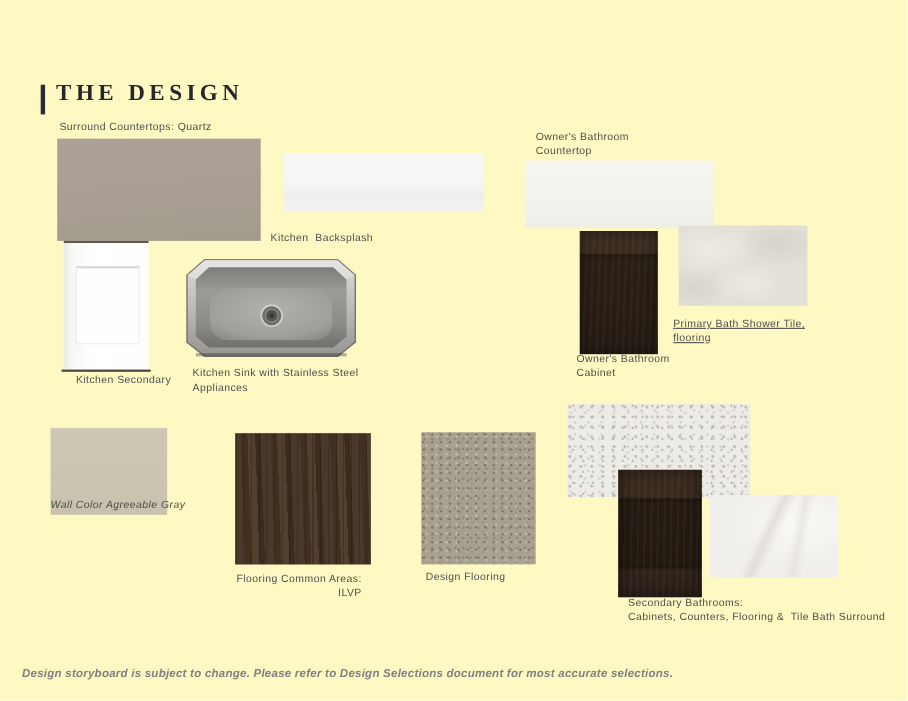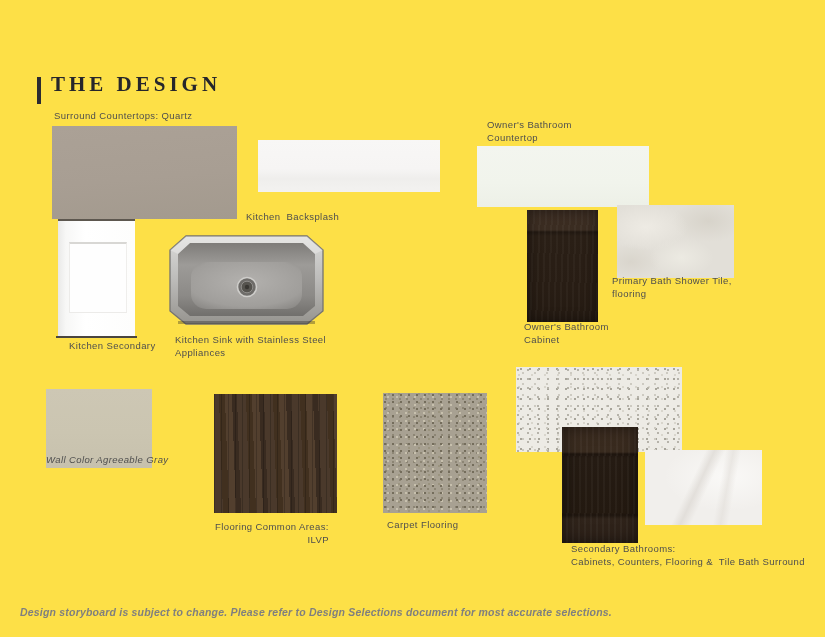--- a/index.html
+++ b/index.html
@@ -1,19 +1,19 @@
 <!DOCTYPE html>
 <html><head>
 <meta charset="utf-8">
 <style>
   html,body{margin:0;padding:0;background:#ffffff;}
   .page{
     position:relative;
     width:825px;height:637px;
-    background:#fde047;
+    background:#fef9c3;
     font-family:"Liberation Sans", sans-serif;
     overflow:hidden;
   }
   
   .title-bar{
     position:absolute;left:37px;top:77px;width:4px;height:27px;
     background:#2b2b31;
   }
   .page-title{
     position:absolute;left:51px;top:72px;margin:0;
@@ -26,21 +26,21 @@
     position:absolute;
     font-size:9.5px;line-height:1.32;letter-spacing:0.4px;
     color:#4e4e4e;white-space:pre-wrap;
   }
   .lbl-kitchen-ct   {left:54px;  top:110px;}
   .lbl-backsplash   {left:246px; top:211px;}
   .lbl-owners-ct    {left:487px; top:119px;}
   .lbl-kitchen-cab  {left:69px;  top:340px;}
   .lbl-sink         {left:175px; top:334px;}
   .lbl-owner-cab    {left:524px; top:321px;}
-  .lbl-primary-tile {left:612px; top:275px;}
+  .lbl-primary-tile {left:612px; top:289px;text-decoration:underline;}
   .lbl-wall         {left:46px;  top:454px;font-style:italic;}
   .lbl-wood         {left:215px; top:521px;text-align:right;}
   .lbl-carpet       {left:387px; top:519px;}
   .lbl-secondary    {left:571px; top:543px;}
   
   .sw{position:absolute;}
   .sw-quartz{
     left:52px;top:126px;width:185px;height:93px;
     background:linear-gradient(175deg,#aba196 0%,#a89e93 55%,#a39a8e 100%);
   }
@@ -206,21 +206,21 @@
 flooring</div>
 
   <div class="sw sw-wall"></div>
   <div class="lbl lbl-wall">Wall Color Agreeable Gray</div>
 
   <div class="sw sw-wood"></div>
   <div class="lbl lbl-wood">Flooring Common Areas:
 ILVP</div>
 
   <div class="sw sw-carpet"></div>
-  <div class="lbl lbl-carpet">Carpet Flooring</div>
+  <div class="lbl lbl-carpet">Design Flooring</div>
 
   <div class="sw sw-terrazzo"></div>
   <div class="cab-espresso2"></div>
   <div class="sw sw-marble2"></div>
   <div class="lbl lbl-secondary">Secondary Bathrooms:
 Cabinets, Counters, Flooring &amp;  Tile Bath Surround</div>
 
   <div class="footer">Design storyboard is subject to change. Please refer to Design Selections document for most accurate selections.</div>
 
 </div>

